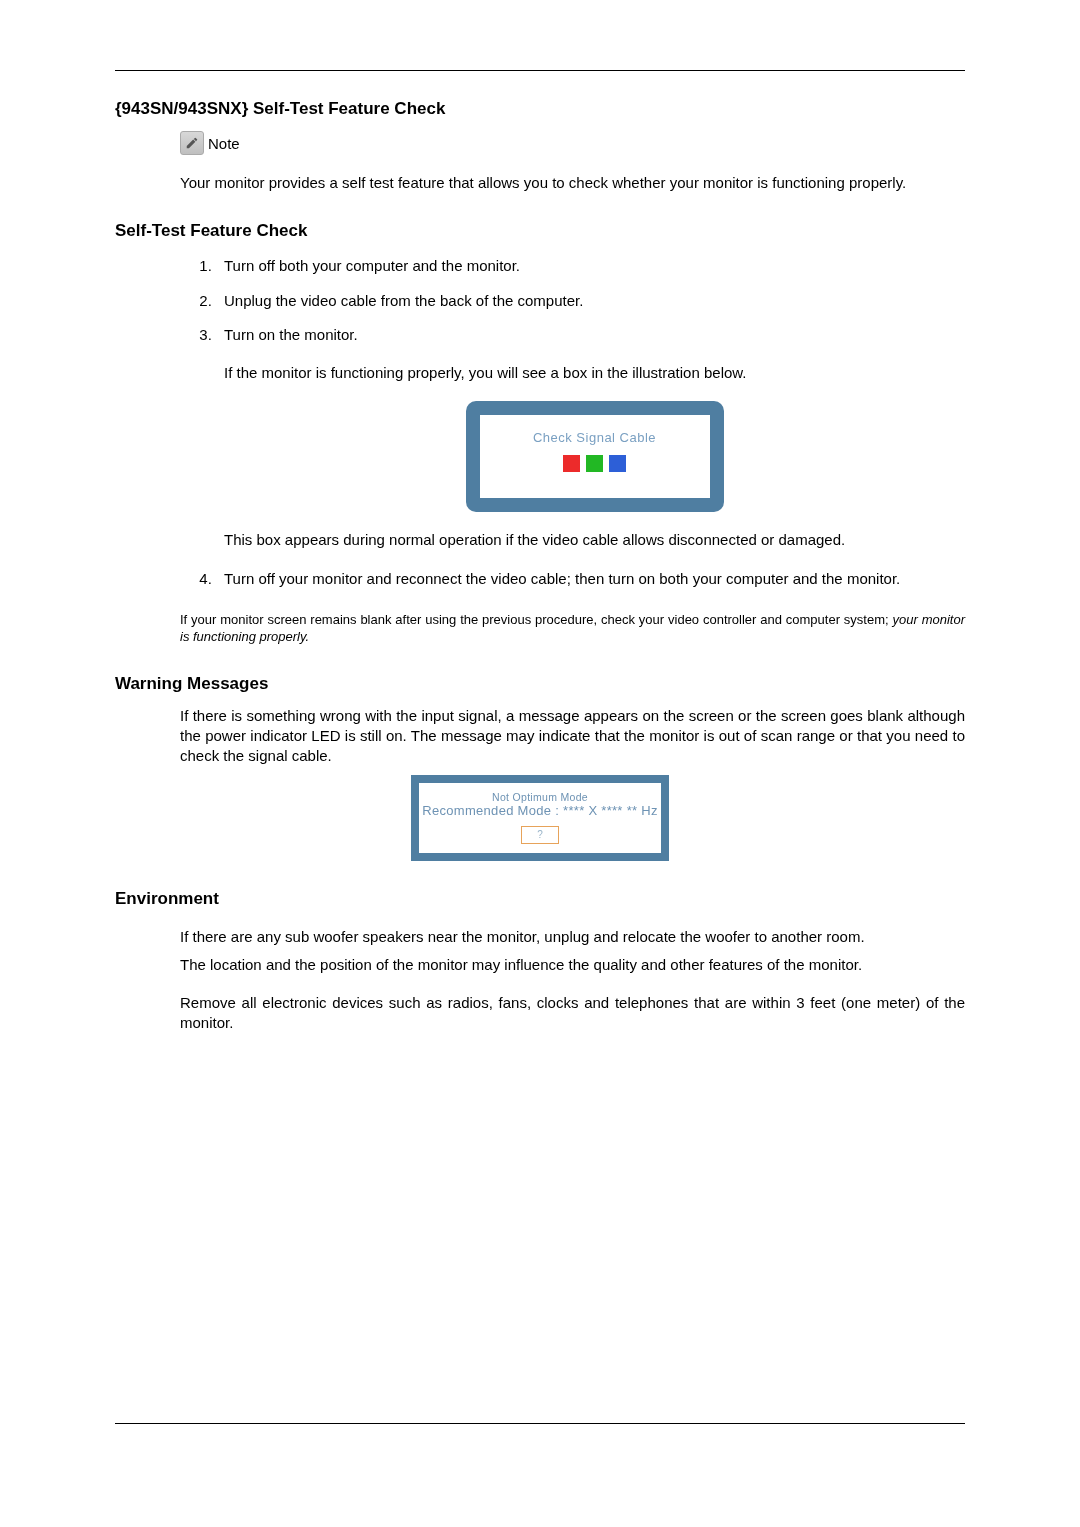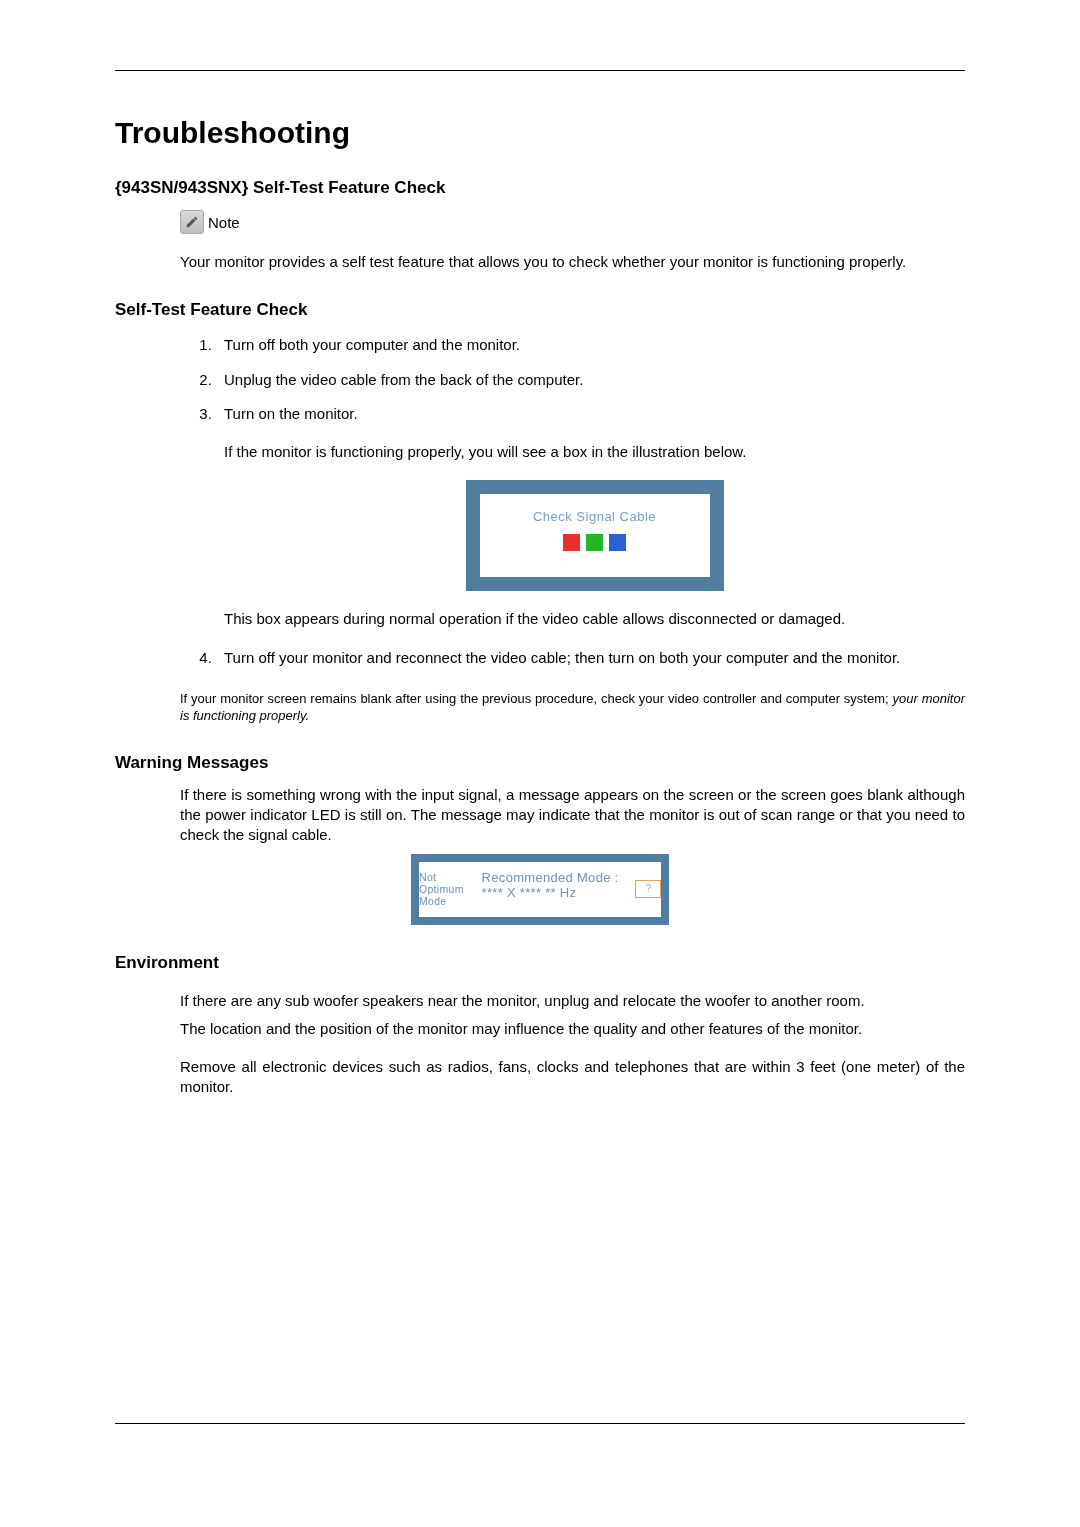--- a/index.html
+++ b/index.html
@@ -80,20 +80,21 @@
   .illus-wrap {
     display: flex;
     justify-content: center;
     margin: 8px 0 14px 0;
   }
   .illus1 {
     width: 258px;
     background: #4f7ea1;
     padding: 14px;
     box-sizing: border-box;
+    border-radius: 10px;
   }
   .illus1-inner {
     background: #fff;
     height: 83px;
     display: flex;
     flex-direction: column;
     align-items: center;
     justify-content: flex-start;
     padding-top: 14px;
     box-sizing: border-box;
@@ -126,21 +127,21 @@
   .illus2 {
     width: 258px;
     background: #4f7ea1;
     padding: 8px;
     box-sizing: border-box;
   }
   .illus2-inner {
     background: #fff;
     padding: 8px 0 9px 0;
     display: flex;
-    flex-direction: row;
+    flex-direction: column;
     align-items: center;
   }
   .illus2-line1 {
     color: #6e93b4;
     font-size: 10.5px;
     letter-spacing: 0.3px;
   }
   .illus2-line2 {
     color: #6e93b4;
     font-size: 13px;
@@ -166,21 +167,20 @@
     border: none;
     border-top: 1.5px solid #000;
   }
 </style>
 </head>
 <body>
 
 <div class="page">
   <hr class="rule">
 
-  <h1>Troubleshooting</h1>
 
   <h2>{943SN/943SNX} Self-Test Feature Check</h2>
 
   <div class="note-line">
     <span class="note-icon">
       <svg viewBox="0 0 24 24">
           <path d="M3 17.25V21h3.75L17.81 9.94l-3.75-3.75L3 17.25zM20.71 7.04a1 1 0 0 0 0-1.41l-2.34-2.34a1 1 0 0 0-1.41 0l-1.83 1.83 3.75 3.75 1.83-1.83z" fill="#555"></path>
         </svg>
     </span>
     <span class="note-label">Note</span>

